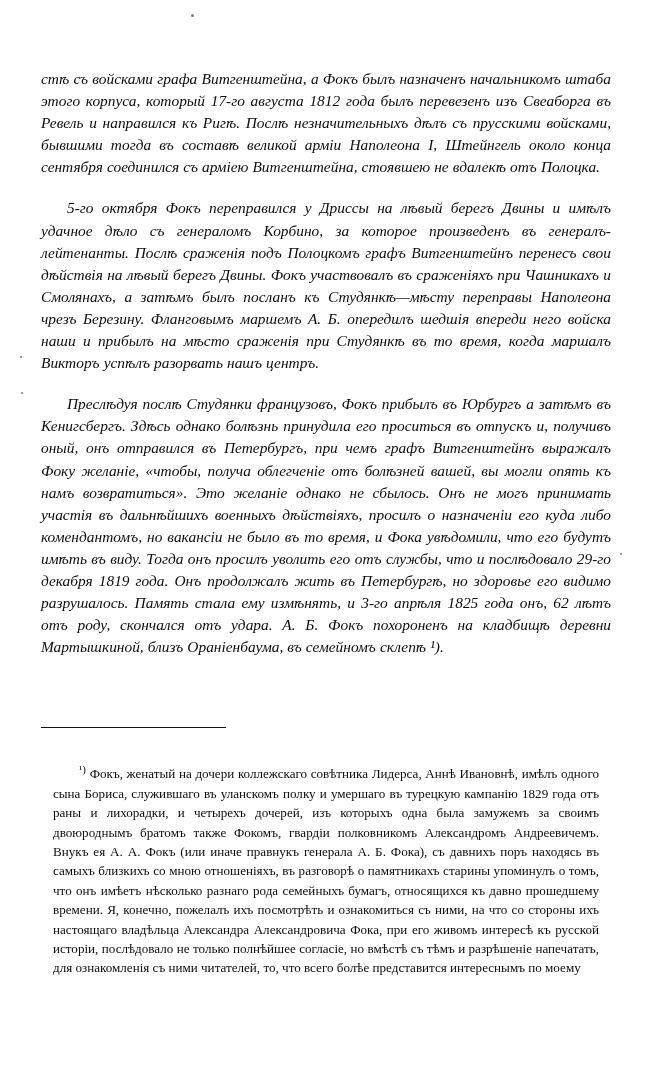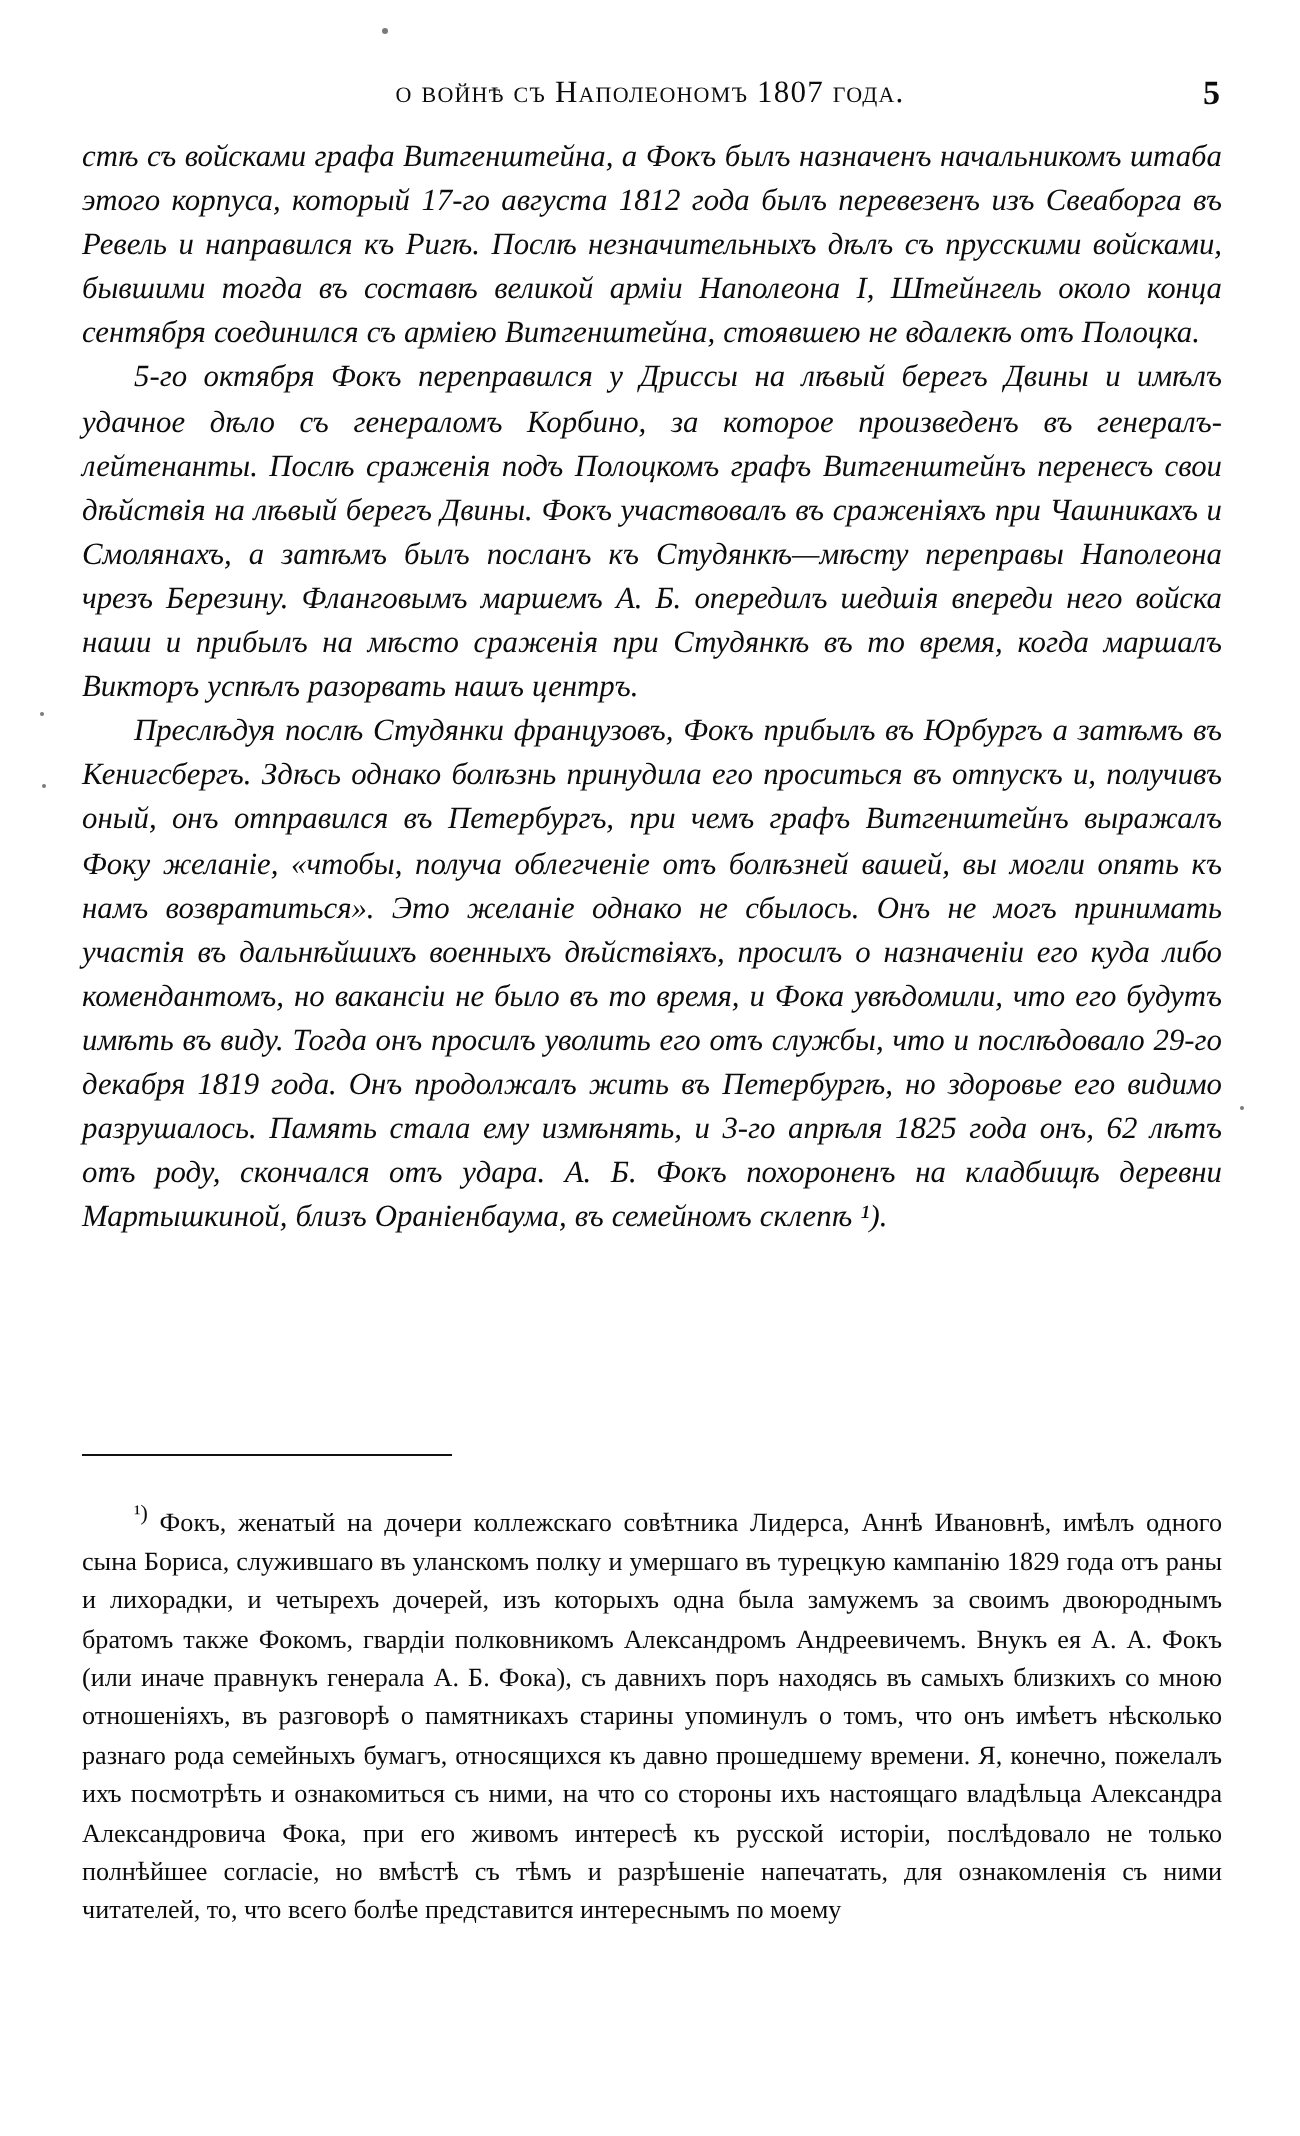--- a/index.html
+++ b/index.html
@@ -59,40 +59,41 @@
     text-align-last: left;
     text-justify: inter-word;
     word-spacing: 0.2px;
     font-style: italic;
   }
   .para + .para {
     margin-top: 0px;
   }
   .para.indent {
     text-indent: 26px;
+    margin-top: 19px;
   }
   .rule-wrap {
     position: absolute;
     top: 727px;
     left: 41px;
     width: 570px;
   }
   .footnote-rule {
     width: 185px;
     height: 0;
     border-top: 1.6px solid #111;
   }
   .footnote {
     position: absolute;
     top: 748px;
     left: 41px;
     width: 570px;
   }
   .fn-para {
-    margin: 0;
+    margin: 12px;
     font-size: 13.1px;
     line-height: 19.4px;
     text-align: justify;
     text-align-last: left;
     text-indent: 26px;
   }
   .fn-marker {
     font-size: 11px;
     vertical-align: super;
   }
@@ -109,24 +110,20 @@
 </head>
 <body>
 
 <div class="page">
 
   <div class="speck s1"></div>
   <div class="speck s2"></div>
   <div class="speck s3"></div>
   <div class="speck s4"></div>
 
-  <div class="running-head">
-    <div class="running-title">о войнѣ съ Наполеономъ 1807 года.</div>
-    <div class="page-number">5</div>
-  </div>
 
   <div class="body-text">
     <p class="para">стѣ съ войсками графа Витгенштейна, а Фокъ былъ назначенъ начальникомъ штаба этого корпуса, который 17-го августа 1812 года былъ перевезенъ изъ Свеаборга въ Ревель и направился къ Ригѣ. Послѣ незначительныхъ дѣлъ съ прусскими войсками, бывшими тогда въ составѣ великой арміи Наполеона I, Штейнгель около конца сентября соединился съ арміею Витгенштейна, стоявшею не вдалекѣ отъ Полоцка.</p>
     <p class="para indent">5-го октября Фокъ переправился у Дриссы на лѣвый берегъ Двины и имѣлъ удачное дѣло съ генераломъ Корбино, за которое произведенъ въ генералъ-лейтенанты. Послѣ сраженія подъ Полоцкомъ графъ Витгенштейнъ перенесъ свои дѣйствія на лѣвый берегъ Двины. Фокъ участвовалъ въ сраженіяхъ при Чашникахъ и Смолянахъ, а затѣмъ былъ посланъ къ Студянкѣ—мѣсту переправы Наполеона чрезъ Березину. Фланговымъ маршемъ А. Б. опередилъ шедшія впереди него войска наши и прибылъ на мѣсто сраженія при Студянкѣ въ то время, когда маршалъ Викторъ успѣлъ разорвать нашъ центръ.</p>
     <p class="para indent">Преслѣдуя послѣ Студянки французовъ, Фокъ прибылъ въ Юрбургъ а затѣмъ въ Кенигсбергъ. Здѣсь однако болѣзнь принудила его проситься въ отпускъ и, получивъ оный, онъ отправился въ Петербургъ, при чемъ графъ Витгенштейнъ выражалъ Фоку желаніе, «чтобы, получа облегченіе отъ болѣзней вашей, вы могли опять къ намъ возвратиться». Это желаніе однако не сбылось. Онъ не могъ принимать участія въ дальнѣйшихъ военныхъ дѣйствіяхъ, просилъ о назначеніи его куда либо комендантомъ, но вакансіи не было въ то время, и Фока увѣдомили, что его будутъ имѣть въ виду. Тогда онъ просилъ уволить его отъ службы, что и послѣдовало 29-го декабря 1819 года. Онъ продолжалъ жить въ Петербургѣ, но здоровье его видимо разрушалось. Память стала ему измѣнять, и 3-го апрѣля 1825 года онъ, 62 лѣтъ отъ роду, скончался отъ удара. А. Б. Фокъ похороненъ на кладбищѣ деревни Мартышкиной, близъ Оранiенбаума, въ семейномъ склепѣ ¹).</p>
   </div>
 
   <div class="rule-wrap">
     <div class="footnote-rule"></div>
   </div>

